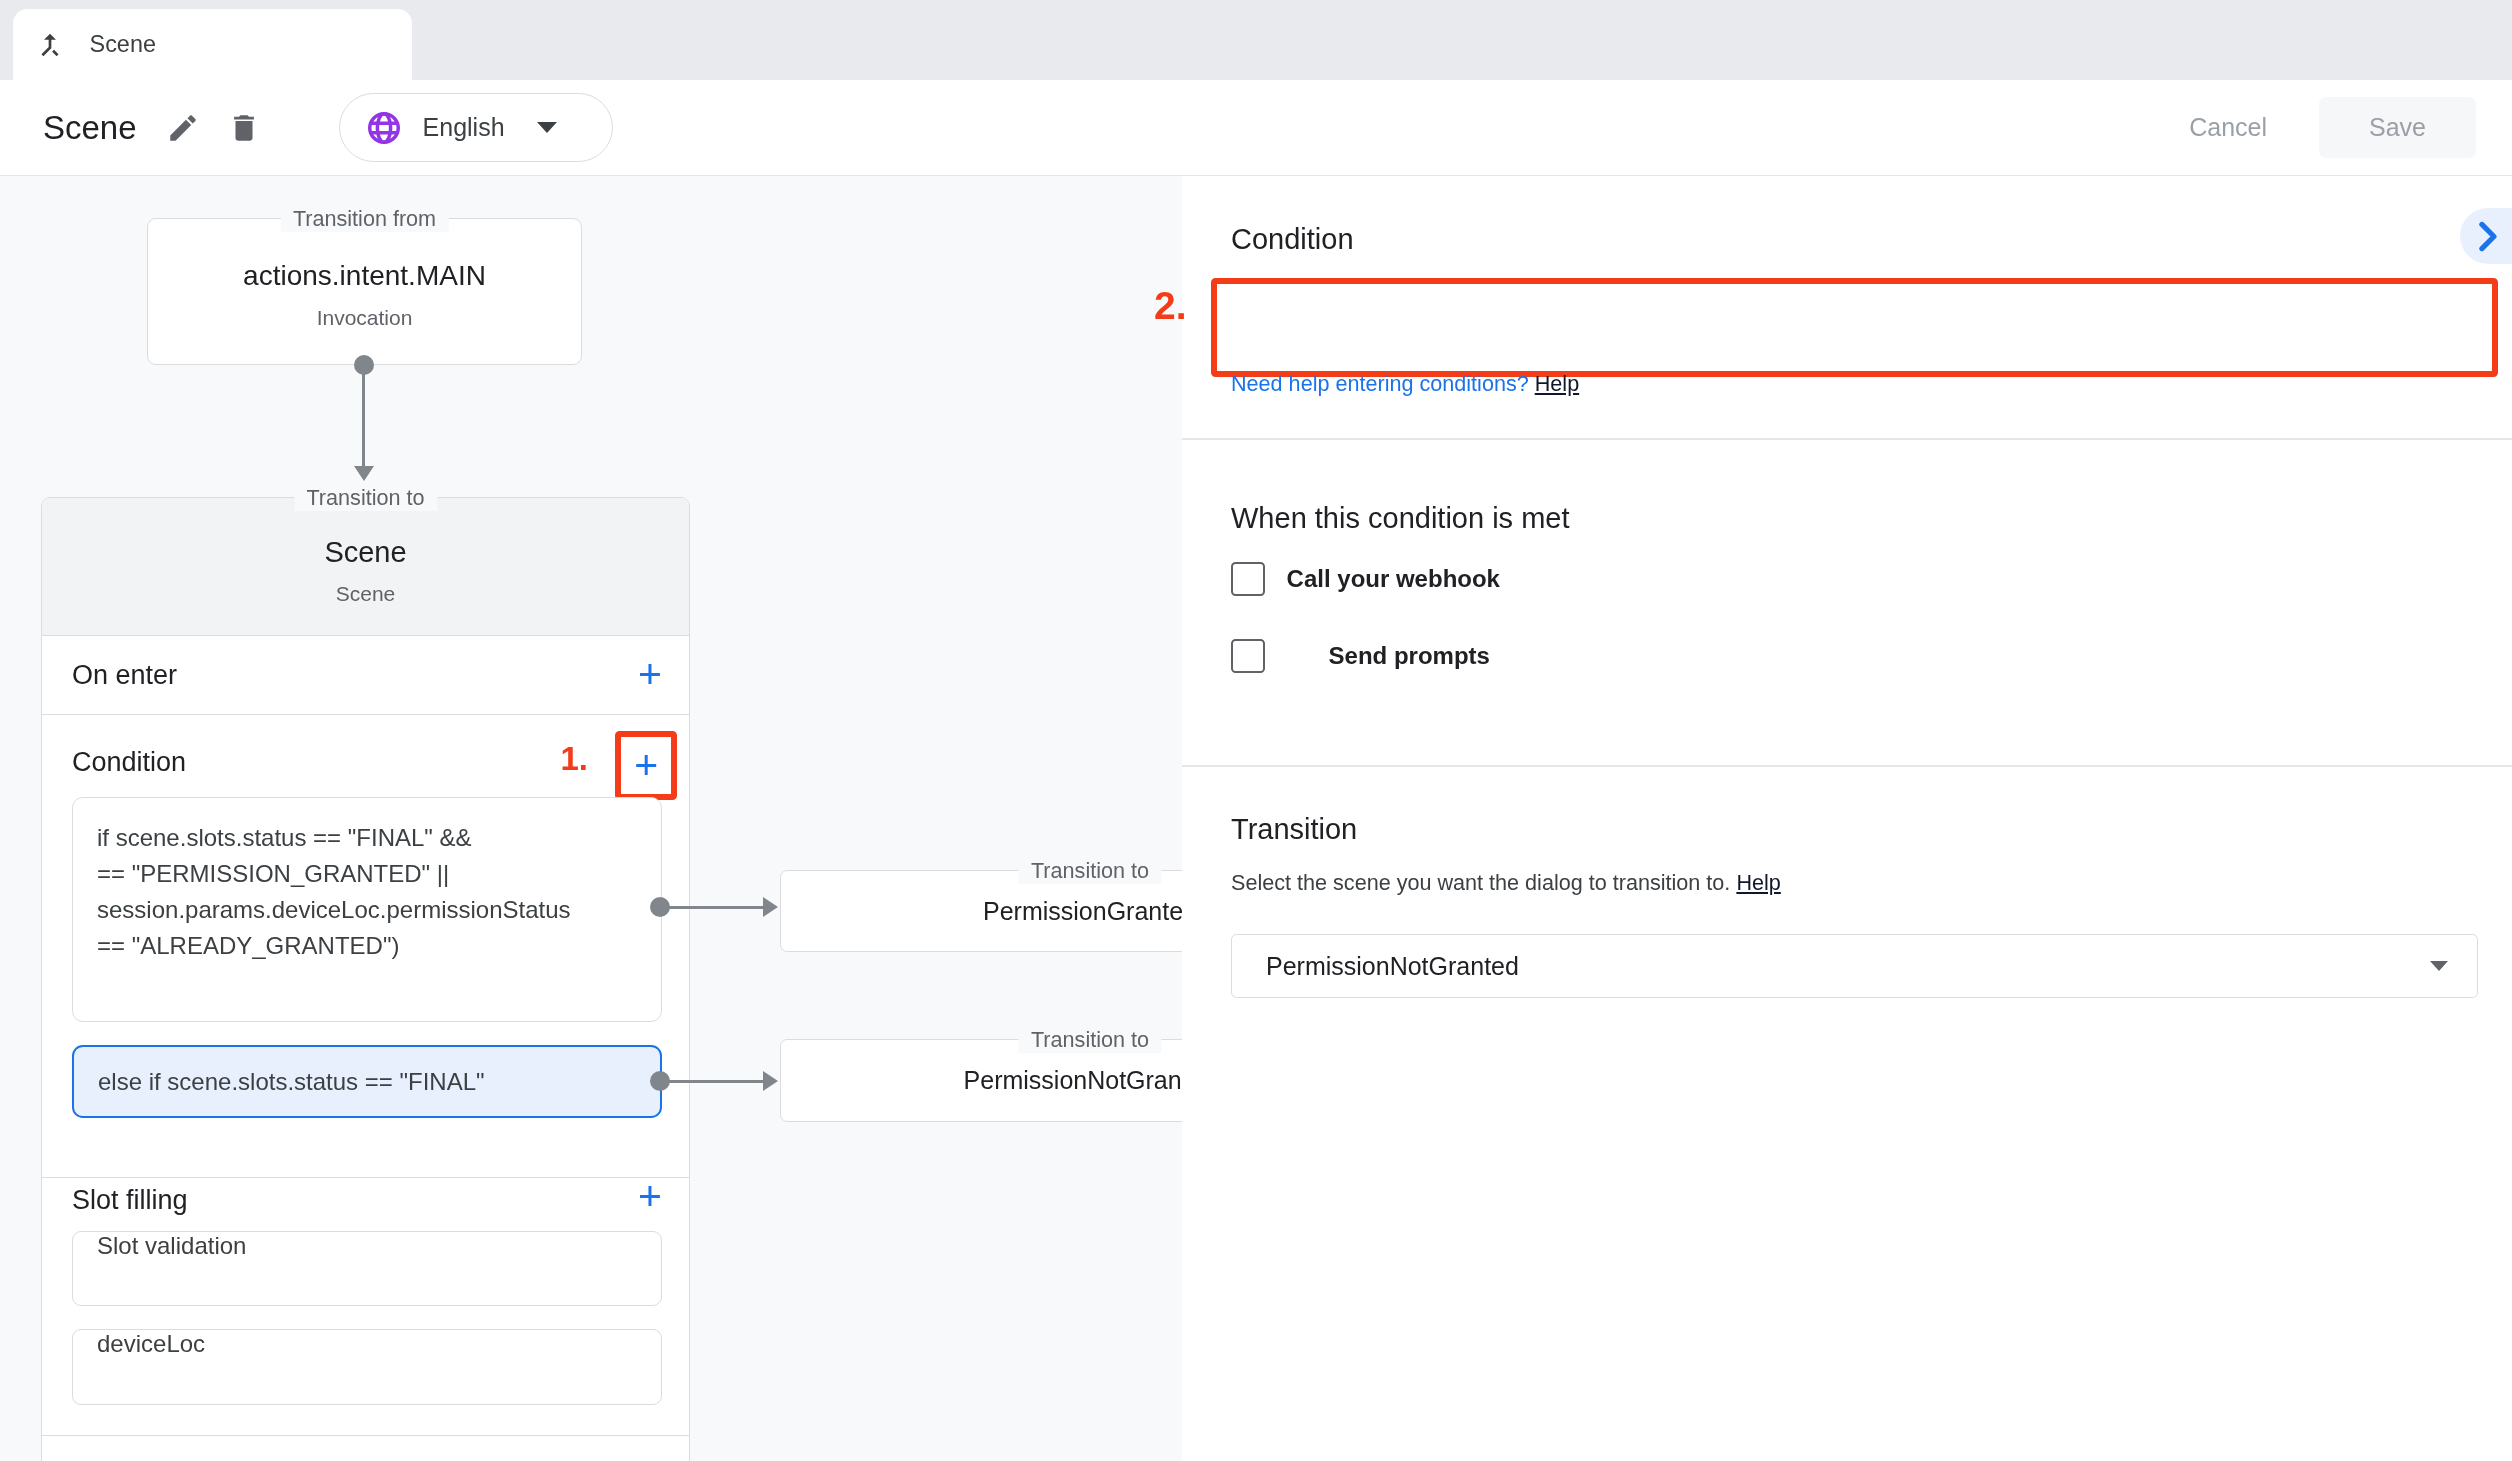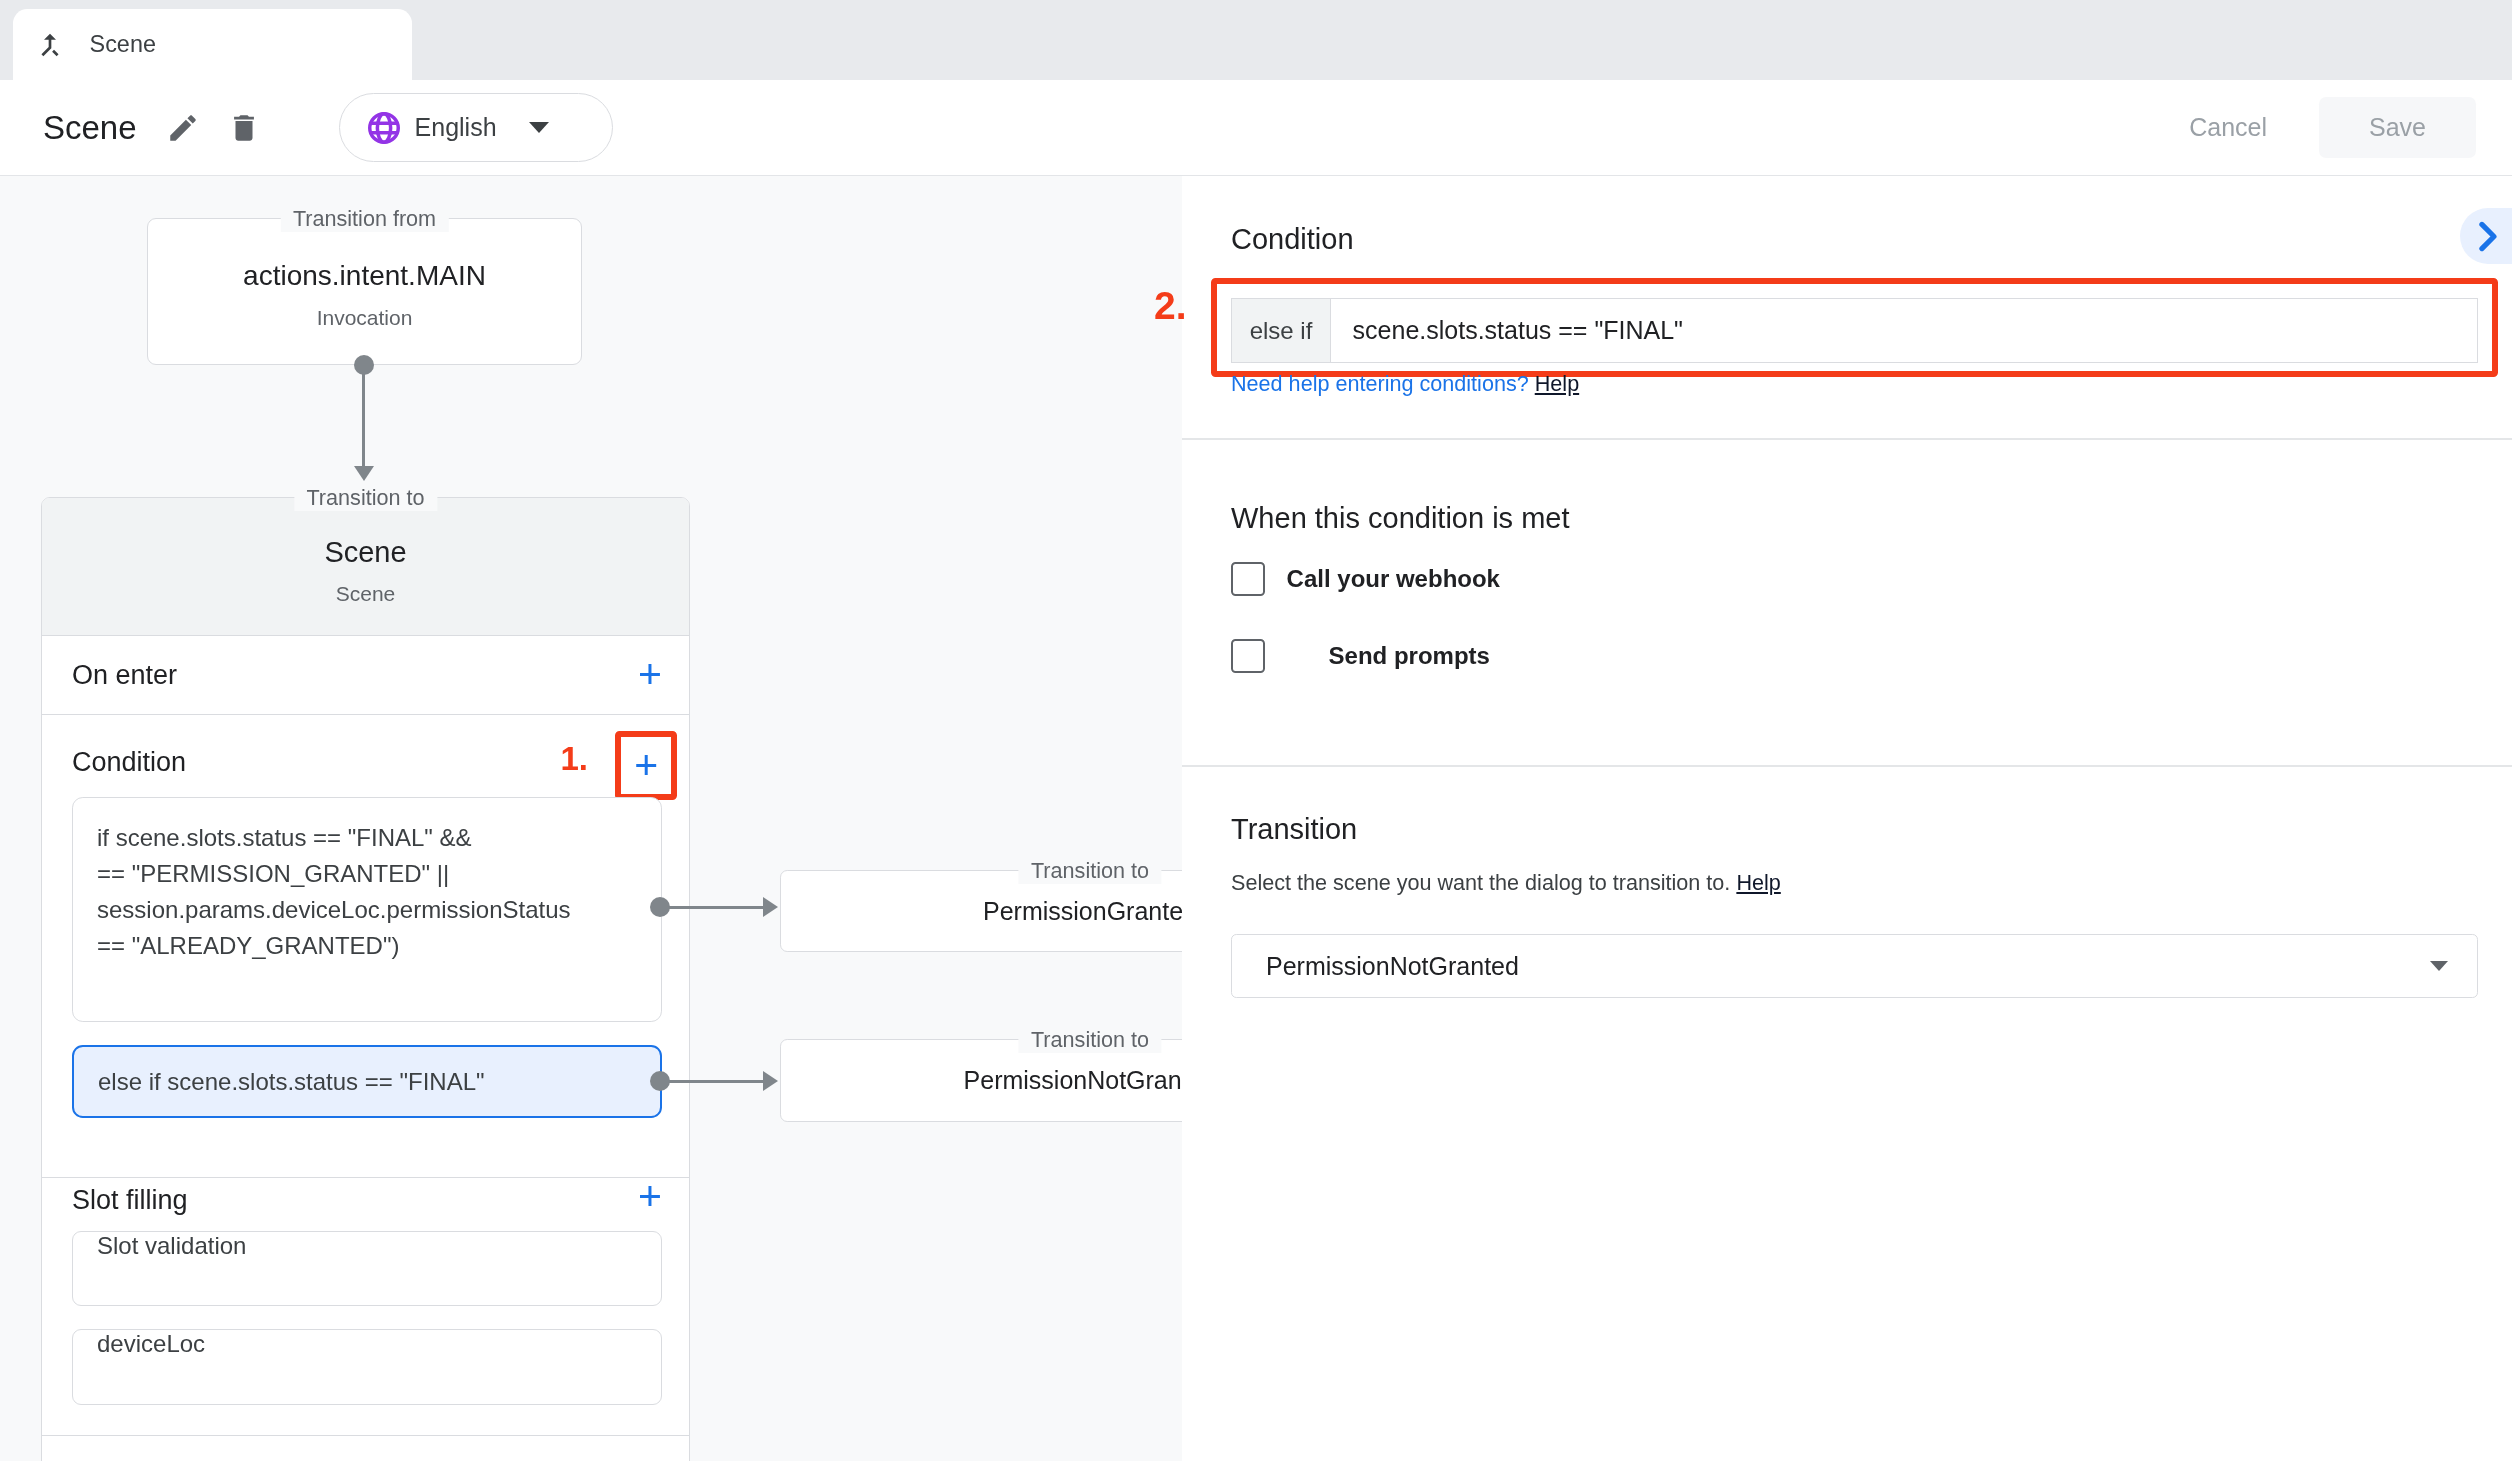--- a/index.html
+++ b/index.html
@@ -15,21 +15,21 @@
 
   
   #header { position:absolute; left:0; top:80px; width:2512px; height:96px; background:#fff;
             border-bottom:1.8px solid #e3e5e8; display:flex; align-items:center; }
   .page-title { font-size:33px; color:#202124; margin-left:43px; }
   .icon-btn { background:none; border:none; cursor:pointer; display:flex; align-items:center; justify-content:center; }
   #edit-btn { margin-left:29px; }
   #delete-btn { margin-left:27px; }
   #lang-pill { margin-left:78px; height:69px; min-width:274px; border:1.8px solid #dadce0; border-radius:36px;
                background:#fff; display:flex; align-items:center; padding:0 31px 0 25px; cursor:pointer; }
-  #lang-pill .lang-label { font-size:25px; color:#3c4043; margin-left:12px; }
+  #lang-pill .lang-label { font-size:25px; color:#3c4043; margin-left:20px; }
   .caret-down { width:0; height:0; border-left:10px solid transparent; border-right:10px solid transparent;
                 border-top:11.7px solid #3c4043; margin-left:32px; }
   #cancel-btn { position:absolute; right:245px; background:none; border:none; font-size:25px; color:#9aa0a6;
                 font-family:inherit; cursor:pointer; }
   #save-btn { position:absolute; right:36px; width:157px; height:61px; background:#f6f7f9; border:none;
               border-radius:7.2px; font-size:25px; color:#9aa0a6; font-family:inherit; cursor:pointer; }
 
   
   #main { position:absolute; left:0; top:176px; width:2512px; height:1286px; }
   #canvas { position:absolute; left:0; top:0; width:2512px; height:1286px; background:#f8f9fa; overflow:hidden; }
@@ -253,24 +253,20 @@
       <button id="expand-btn">
         <span style="display:flex;">
           <svg width="21.6" height="31" viewBox="0 0 12 18" fill="none" stroke="#1a73e8" stroke-width="3" stroke-linecap="round" stroke-linejoin="round">
             <path d="M2 2 L9 9 L2 16"></path>
           </svg>
         </span>
       </button>
 
       <span class="step-badge" id="step2">2.</span>
       <div class="red-box" id="redbox2"></div>
-      <div id="cond-row">
-        <div id="elseif-cell">else if</div>
-        <input id="cond-input" type="text" value="scene.slots.status == &quot;FINAL&quot;" style="">
-      </div>
       <div id="help-line">
         <span>Need help entering conditions?</span>
         <a>Help</a>
       </div>
 
       <div class="panel-divider" id="divider1"></div>
 
       <span class="panel-heading" id="when-heading">When this condition is met</span>
       <div class="cb-row" id="cb-row1">
         <span class="checkbox"></span>

